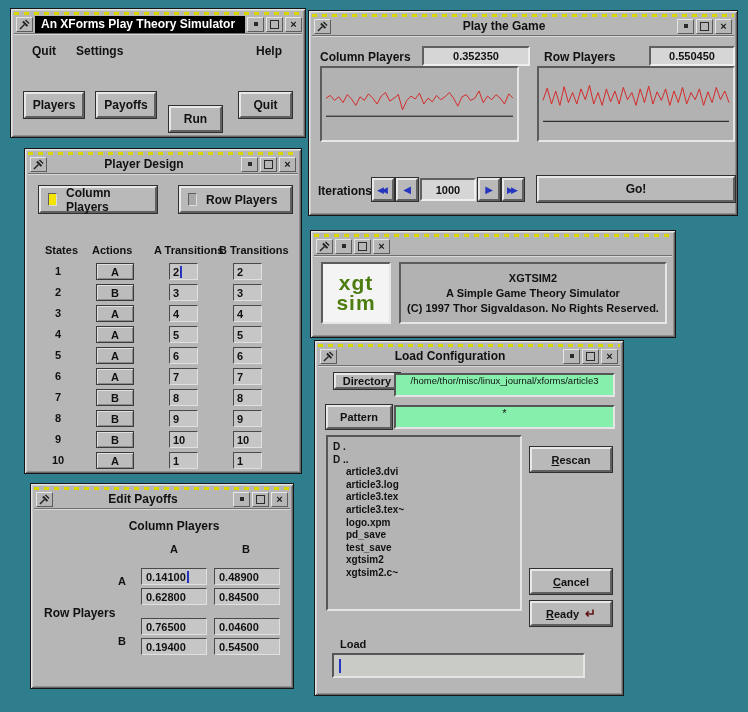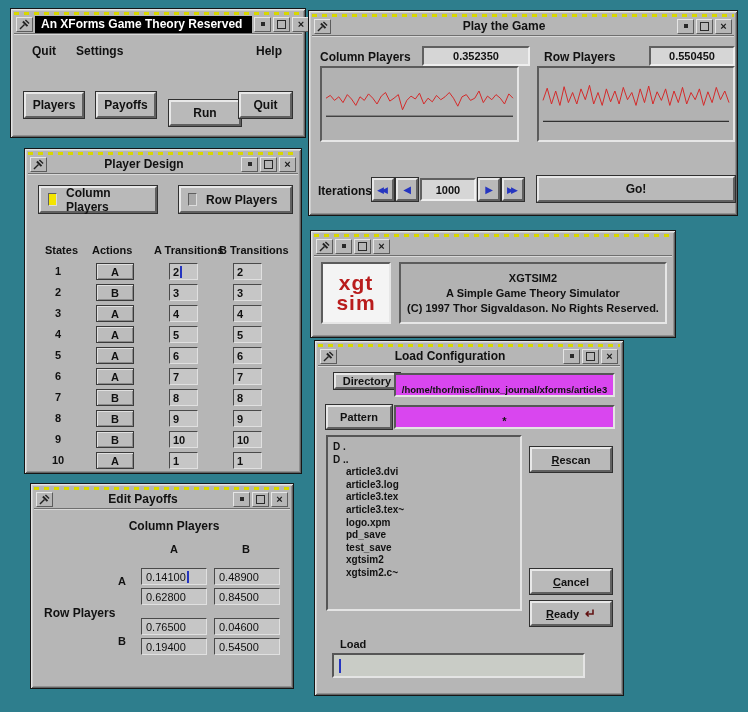--- a/index.html
+++ b/index.html
@@ -44,74 +44,74 @@
 .pd-row{position:relative;height:21px}
 .pd-state{position:absolute;left:14px;width:32px;top:3px;text-align:center;font-size:11px;font-weight:bold}
 .pd-action{position:absolute;left:68px;top:1px;width:38px;height:17px;display:flex;align-items:center;justify-content:center;
   font-size:11px;font-weight:bold;background:#bcbcbc;border:1px solid #3a3a3a;
   box-shadow:inset 1px 1px 0 #e0e0e0,inset -1px -1px 0 #8a8a8a}
 .pd-field{position:absolute;top:1px;width:29px;height:17px;display:flex;align-items:center;padding-left:3px;
   font-size:11px;font-weight:bold;background:#c6c6c6;border:1px solid;border-color:#4a4a4a #e0e0e0 #e0e0e0 #4a4a4a}
 .pd-a{left:141px}
 .pd-b{left:205px}
 .logo{position:absolute;display:flex;flex-direction:column;align-items:center;justify-content:center;background:#f4f4f4;
-  border:2px solid;border-color:#5c5c5c #e6e6e6 #e6e6e6 #5c5c5c;color:#b91c1c;font-weight:bold;font-size:21px;
+  border:2px solid;border-color:#5c5c5c #e6e6e6 #e6e6e6 #5c5c5c;color:#4d7c0f;font-weight:bold;font-size:21px;
   line-height:0.95;letter-spacing:1px}
 .aboutpanel{position:absolute;background:#b2b2b2;border:2px solid;border-color:#5c5c5c #e6e6e6 #e6e6e6 #5c5c5c;
   display:flex;flex-direction:column;align-items:center;justify-content:center;gap:3px;font-size:11px;font-weight:bold;text-align:center}
-.ffield{position:absolute;height:24px;display:flex;align-items:flex-end;justify-content:center;font-weight:bold;
-  background:#d946ef;border:2px solid;border-color:#565656 #e4e4e4 #e4e4e4 #565656}
+.ffield{position:absolute;height:24px;display:flex;align-items:flex-start;justify-content:center;font-weight:normal;
+  background:#86efac;border:2px solid;border-color:#565656 #e4e4e4 #e4e4e4 #565656}
 .path-text{font-size:9.5px;white-space:nowrap}
 .star-text{font-size:11px}
 .filelist{position:absolute;background:#b4b4b4;border:2px solid;border-color:#565656 #e4e4e4 #e4e4e4 #565656;
   padding:4px 5px;font-size:10px;font-weight:bold;line-height:12.6px;overflow:hidden}
 .file-item{white-space:nowrap}
 .file-item.ind{padding-left:13px}
 .loadinput{position:absolute;display:flex;align-items:center;padding-left:4px;background:#c9ccc6;
   border:2px solid;border-color:#565656 #e4e4e4 #e4e4e4 #565656}
 .pay-field{position:absolute;width:66px;height:17px;display:flex;align-items:center;padding-left:4px;font-size:11px;
-  font-weight:normal;background:#c6c6c6;border:1px solid;border-color:#4a4a4a #e0e0e0 #e0e0e0 #4a4a4a}
+  font-weight:bold;background:#c6c6c6;border:1px solid;border-color:#4a4a4a #e0e0e0 #e0e0e0 #4a4a4a}
 .return-icon{margin-left:6px;color:#611111;font-size:13px;font-weight:bold}
 .pin-svg{display:block}
 </style>
 </head>
 <body>
 
 <div class="window" style="left:10px;top:8px;width:296px;height:130px">
   <div class="sticky"></div>
   <div class="titlebar">
     <div class="wbtn">
         <svg class="pin-svg" width="11" height="11" viewBox="0 0 12 12">
           <path d="M1 11 L6 6" stroke="#222" stroke-width="1.5" fill="none"></path>
           <path d="M5 2 L10 7 L8.5 8.5 L3.5 3.5 Z" fill="#222"></path>
           <path d="M7 1 L11 5" stroke="#222" stroke-width="1.5" fill="none"></path>
         </svg>
       </div>
-    <span class="title-black">An XForms Game Theory Reserved</span>
+    <span class="title-black">An XForms Play Theory Simulator</span>
     <div class="wbtn">
         <span class="min-glyph"></span>
       </div>
     <div class="wbtn">
         <span class="max-glyph"></span>
       </div>
     <div class="wbtn">
         <span>×</span>
       </div>
   </div>
   <div class="content">
     <span class="menu-item" style="left:14px;top:8px">Quit</span>
     <span class="menu-item" style="left:58px;top:8px">Settings</span>
     <span class="menu-item" style="right:16px;top:8px">Help</span>
     <div class="btn" style="left:10px;top:58px;width:60px;height:26px">
         <span class="blk">Players</span>
       </div>
     <div class="btn" style="left:82px;top:58px;width:60px;height:26px">
         <span class="blk">Payoffs</span>
       </div>
-    <div class="btn" style="left:155px;top:66px;width:72px;height:26px">
+    <div class="btn" style="left:155px;top:72px;width:53px;height:26px">
         <span class="blk">Run</span>
       </div>
     <div class="btn" style="left:225px;top:58px;width:53px;height:26px">
         <span class="blk">Quit</span>
       </div>
   </div>
 </div>
 
 <div class="window" style="left:308px;top:10px;width:430px;height:206px">
   <div class="sticky"></div>

